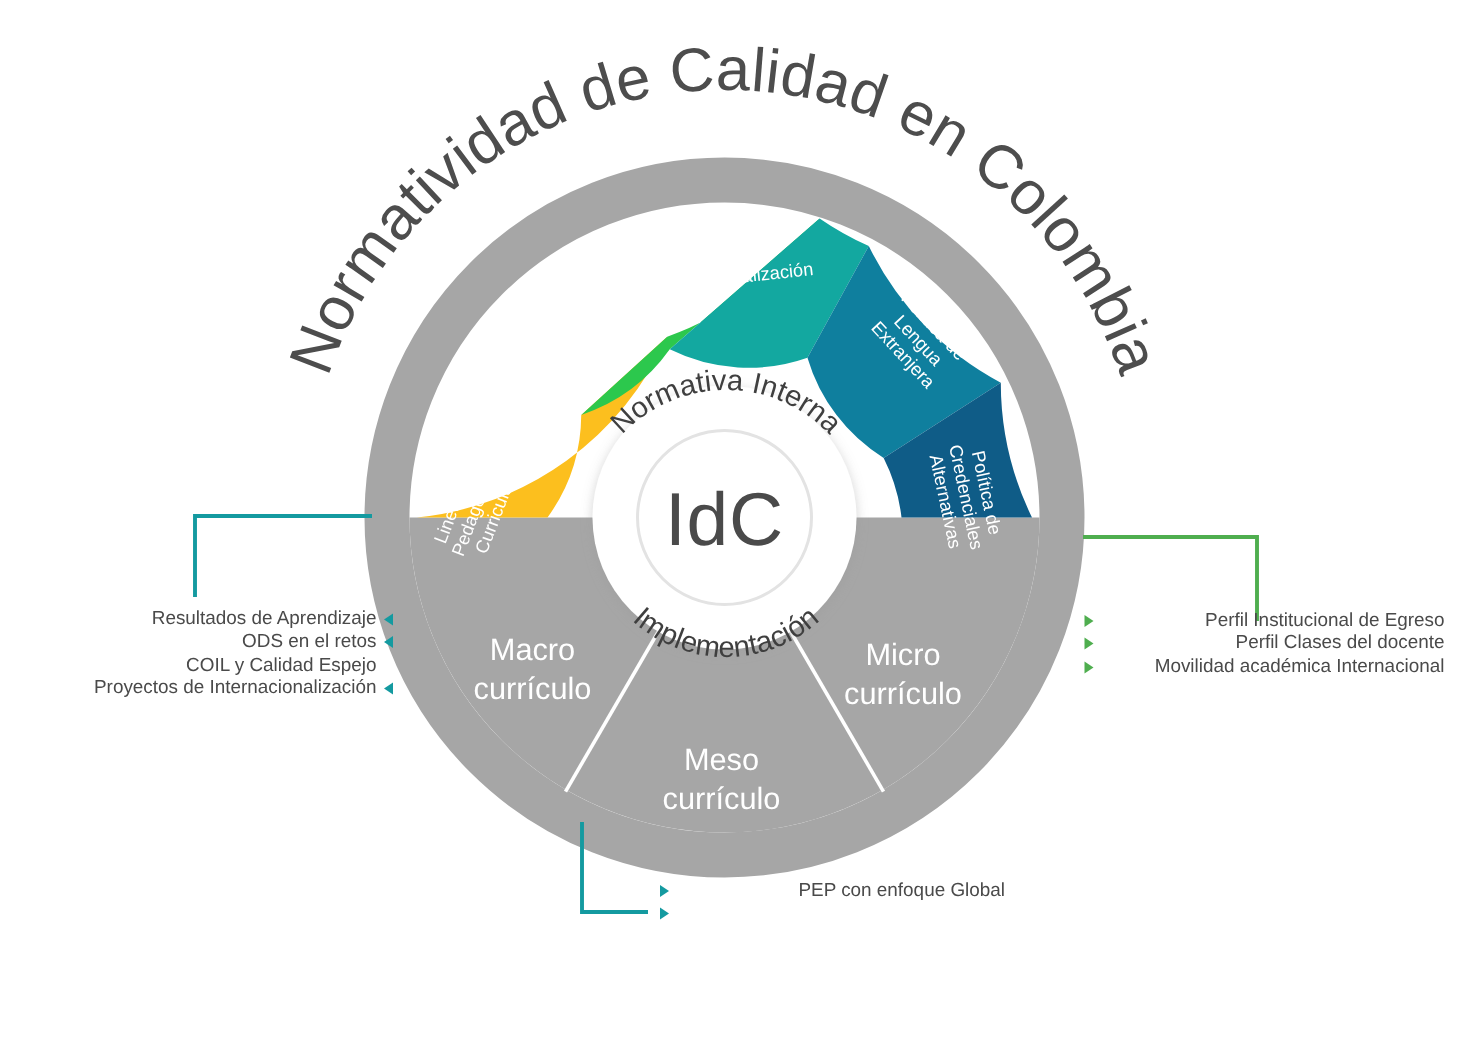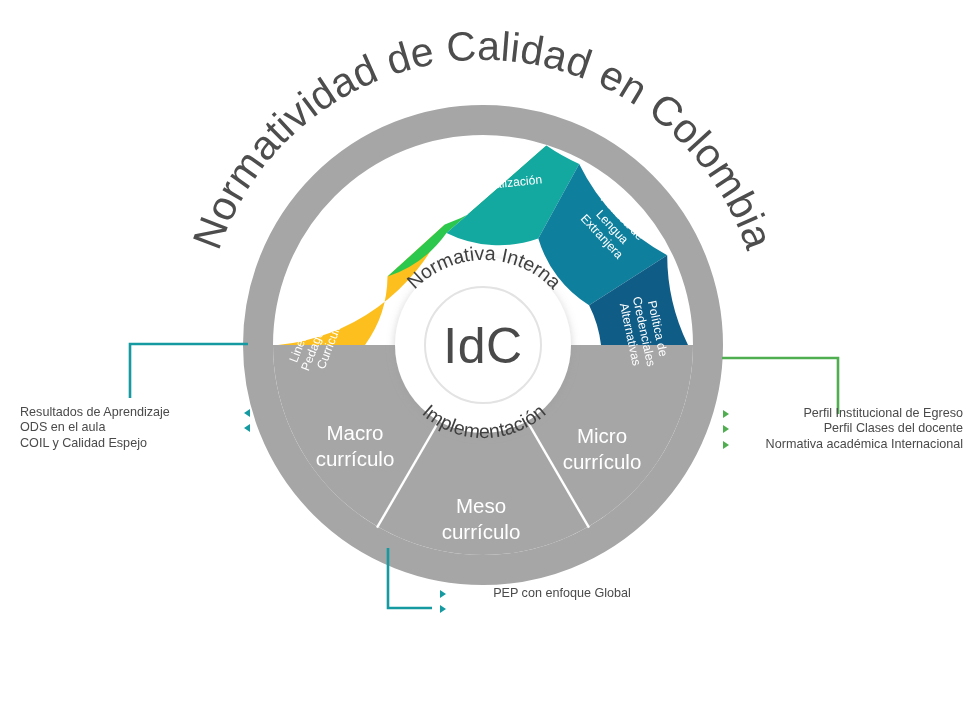--- a/index.html
+++ b/index.html
@@ -62,23 +62,24 @@
   .callout-text {
     position: absolute;
     font-family: "Liberation Sans", sans-serif;
     font-size: 12.6px;
     color: #4a4a4a;
     line-height: 15.3px;
     white-space: nowrap;
   }
   
   #callout-left {
-    left: 20px;
+    left: 32px;
     top: 405px;
     width: 230px;
+    text-align: right;
   }
   #callout-left .ci {
     position: relative;
     padding-right: 11px;
   }
   #callout-left .ci .mk {
     position: absolute;
     right: 0;
     top: 4px;
     width: 0; height: 0;
@@ -107,21 +108,21 @@
     border-top: 4.5px solid transparent;
     border-bottom: 4.5px solid transparent;
     border-left: 6px solid #4fae4f;
   }
 
   
   #callout-bottom {
     left: 440px;
     top: 586px;
     width: 230px;
-    text-align: center;
+    text-align: right;
     white-space: normal;
   }
   #callout-bottom .ci {
     position: relative;
     padding-left: 14px;
     margin-bottom: 0px;
   }
   #callout-bottom .ci .mk {
     position: absolute;
     left: 0;
@@ -231,40 +232,44 @@
     <path class="leader leader-teal" d="M 388,548 L 388,608 L 432,608"></path>
   </svg>
 
   <div id="callout-left" class="callout-text">
     <div class="ci">
       <span class="mk"></span>
       <span>Resultados de Aprendizaje</span>
     </div>
     <div class="ci">
       <span class="mk"></span>
-      <span>ODS en el aula</span>
+      <span>ODS en el retos</span>
     </div>
     <div class="ci noarrow">
       
       <span>COIL y Calidad Espejo</span>
     </div>
+    <div class="ci">
+      <span class="mk"></span>
+      <span>Proyectos de Internacionalización</span>
+    </div>
   </div>
 
   <div id="callout-right" class="callout-text">
     <div class="ci">
       <span class="mk"></span>
       <span>Perfil Institucional de Egreso</span>
     </div>
     <div class="ci">
       <span class="mk"></span>
       <span>Perfil Clases del docente</span>
     </div>
     <div class="ci">
       <span class="mk"></span>
-      <span>Normativa académica Internacional</span>
+      <span>Movilidad académica Internacional</span>
     </div>
   </div>
 
   <div id="callout-bottom" class="callout-text">
     <div class="ci">
       <span class="mk"></span>
       <span>PEP con enfoque Global</span>
     </div>
     <div class="ci">
       <span class="mk"></span>

